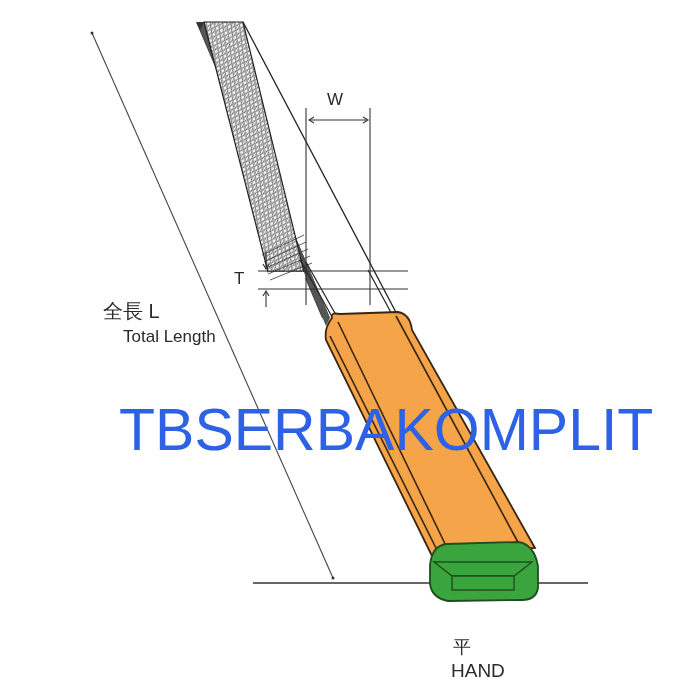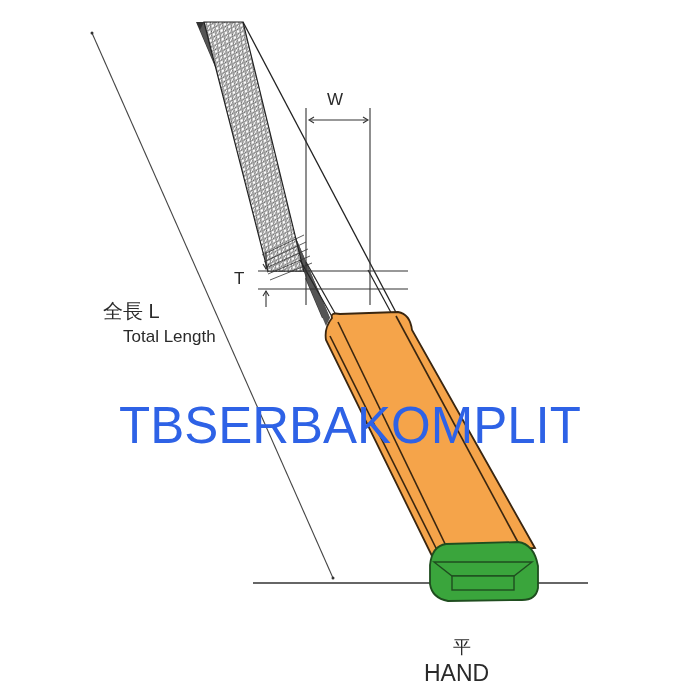--- a/index.html
+++ b/index.html
@@ -4,22 +4,22 @@
 <style>
   html, body { margin:0; padding:0; background:#ffffff; }
   body { width:700px; height:700px; position:relative; overflow:hidden; font-family:"Liberation Sans", sans-serif; }
   svg { position:absolute; left:0; top:0; }
   .lbl { position:absolute; color:#2a2a2a; font-family:"Liberation Sans", sans-serif; }
   .w-label { left:327px; top:90px; font-size:17px; }
   .t-label { left:234px; top:269px; font-size:17px; }
   .len-jp { left:103px; top:302px; font-size:20px; line-height:18px; }
   .len-en { left:103px; top:327px; font-size:17px; line-height:20px;margin-left:20px; }
   .type-jp { left:453px; top:635px; font-size:18px; }
-  .type-en { left:424px; top:660px; font-size:23px; }
-  .watermark { position:absolute; left:119px; top:396px; font-size:51px; color:#2e62e6; letter-spacing:0px; font-family:"Liberation Sans", sans-serif; white-space:nowrap; }
+  .type-en { left:451px; top:660px; font-size:19px; }
+  .watermark { position:absolute; left:119px; top:396px; font-size:59px; color:#2e62e6; letter-spacing:0px; font-family:"Liberation Sans", sans-serif; white-space:nowrap; }
 </style>
 </head>
 <body>
 
 <svg width="700" height="700" viewBox="0 0 700 700">
   <defs>
     <pattern id="teeth" width="7" height="5" patternUnits="userSpaceOnUse" patternTransform="rotate(-62)">
       <rect width="7" height="5" fill="#ffffff"></rect>
       <ellipse cx="3.5" cy="2.5" rx="3.2" ry="1.6" fill="none" stroke="#222" stroke-width="0.9"></ellipse>
     </pattern>

